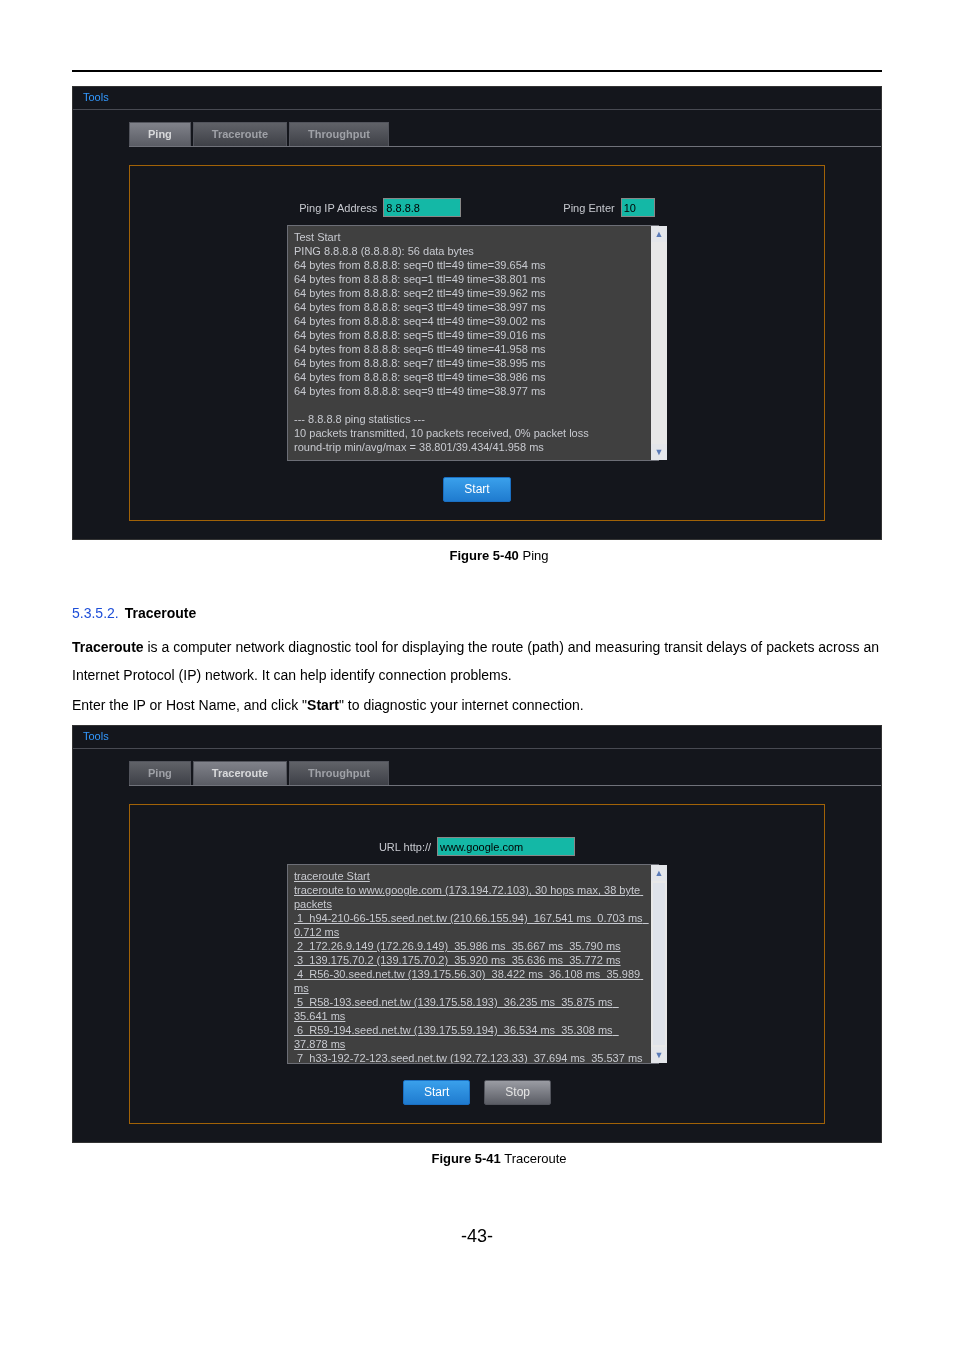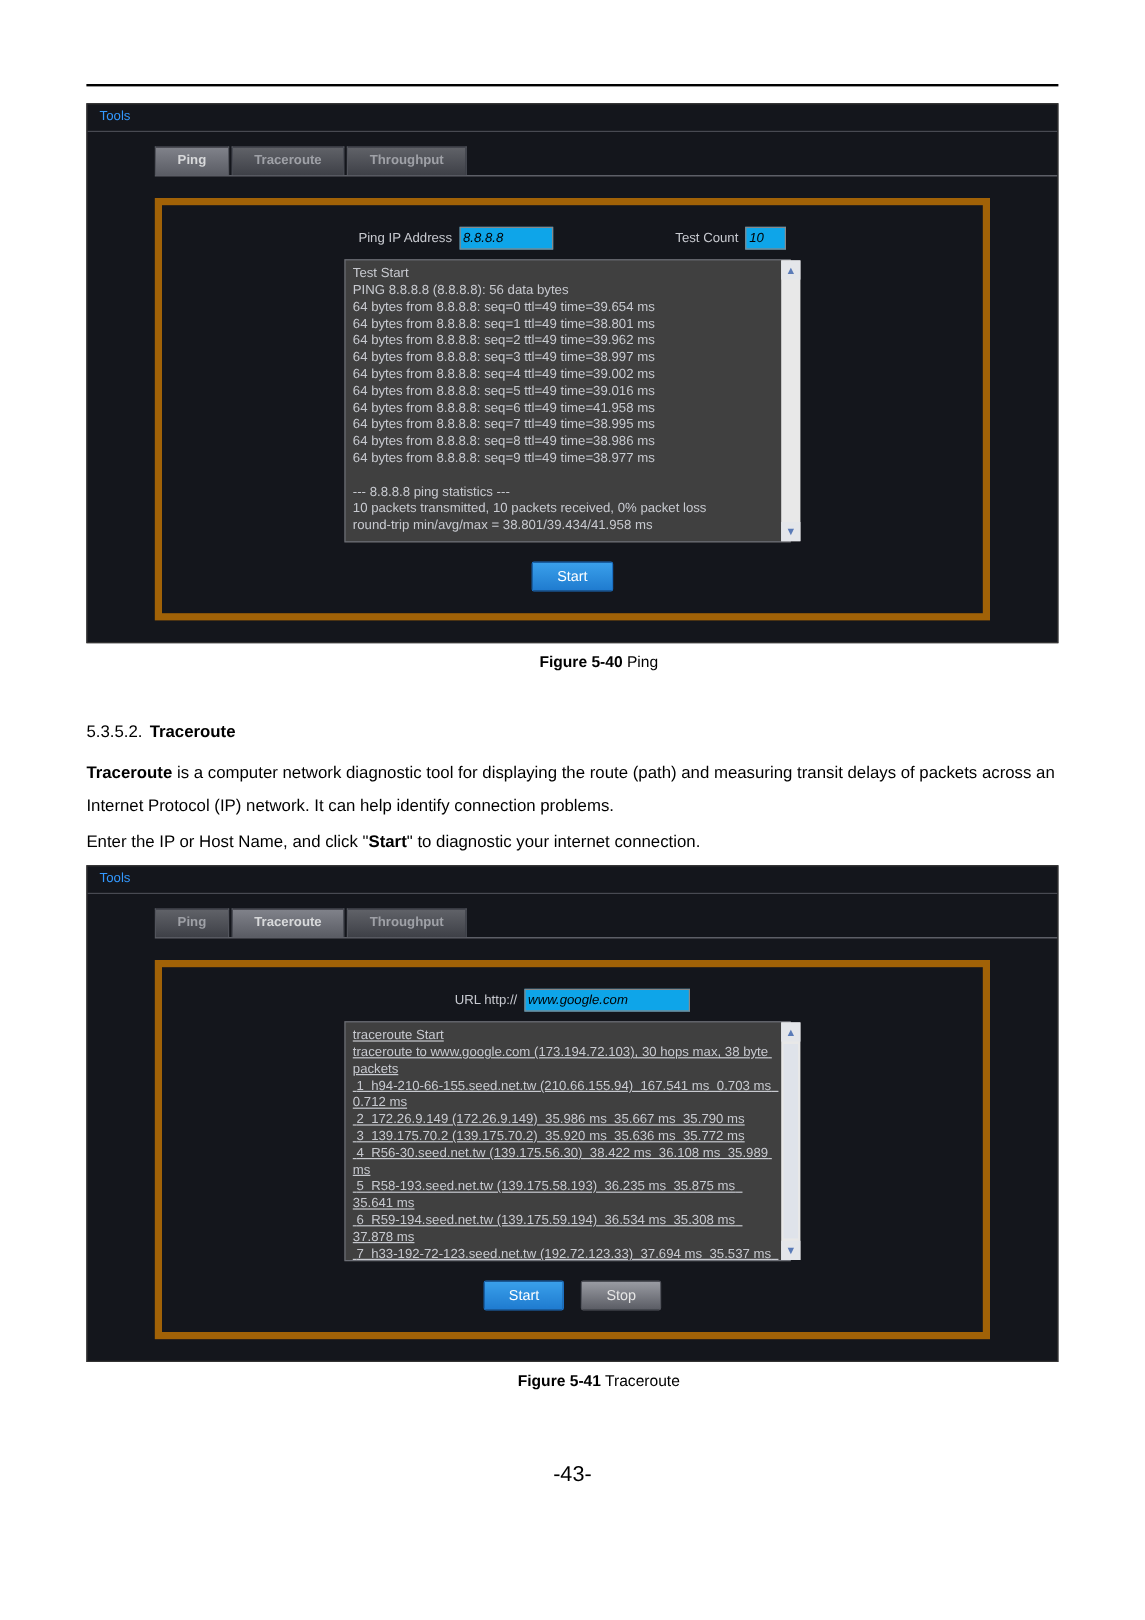--- a/index.html
+++ b/index.html
@@ -49,45 +49,44 @@
       padding: 5px 18px 6px 18px;
       margin-right: 2px;
       cursor: pointer;
     }
     .tab.grey {
       color: #9fa1a7;
       background: linear-gradient(#606268 0%, #3e4047 100%);
     }
     .inner-content {
       margin: 18px 56px 0 56px;
-      border: 6px solid #a16207;
+      border: 1px solid #a16207;
       background: #14161c;
-      padding: 18px 18px 18px 18px;
+      padding: 32px 18px 18px 18px;
     }
     .form-row {
       display: flex;
       justify-content: center;
       align-items: center;
       gap: 6px;
       margin-bottom: 8px;
       font-family: Verdana, Geneva, sans-serif;
       font-size: 11px;
       color: #c8cad0;
     }
     .form-row .gap {
       width: 90px;
     }
     .text-input {
       font-family: Verdana, Geneva, sans-serif;
       font-size: 11px;
-      background: #0ea5e9;
+      background: #14b8a6;
       border: 1px solid #888;
       height: 15px;
       padding: 1px 2px;
-      font-style: italic;
     }
     .outbox-wrap {
       position: relative;
       width: 380px;
       margin: 0 auto;
     }
     .outbox {
       font-family: Verdana, Geneva, sans-serif;
       font-size: 11px;
       line-height: 14px;
@@ -162,21 +161,21 @@
       margin-left: 44px;
     }
 
     .heading-row {
       display: flex;
       align-items: baseline;
       font-size: 14px;
       margin-bottom: 12px;
     }
     .heading-num {
-      color: #000000;
+      color: #1d4ed8;
     }
     .heading-txt {
       font-weight: bold;
       color: #000;
       margin-left: 6px;
     }
     .body-text {
       font-size: 14px;
       color: #000;
       line-height: 28px;
@@ -202,21 +201,21 @@
       <div class="tab-strip">
         <div class="tab">Ping</div>
         <div class="tab grey">Traceroute</div>
         <div class="tab grey">Throughput</div>
       </div>
       <div class="inner-content">
         <div class="form-row">
           <span>Ping IP Address</span>
           <input class="text-input" style="width: 72px;" value="8.8.8.8">
           <span class="gap"></span>
-          <span>Test Count</span>
+          <span>Ping Enter</span>
           <input class="text-input" style="width: 28px;" value="10">
         </div>
         <div class="outbox-wrap">
           <div class="outbox">Test Start
 PING 8.8.8.8 (8.8.8.8): 56 data bytes
 64 bytes from 8.8.8.8: seq=0 ttl=49 time=39.654 ms
 64 bytes from 8.8.8.8: seq=1 ttl=49 time=38.801 ms
 64 bytes from 8.8.8.8: seq=2 ttl=49 time=39.962 ms
 64 bytes from 8.8.8.8: seq=3 ttl=49 time=38.997 ms
 64 bytes from 8.8.8.8: seq=4 ttl=49 time=39.002 ms

